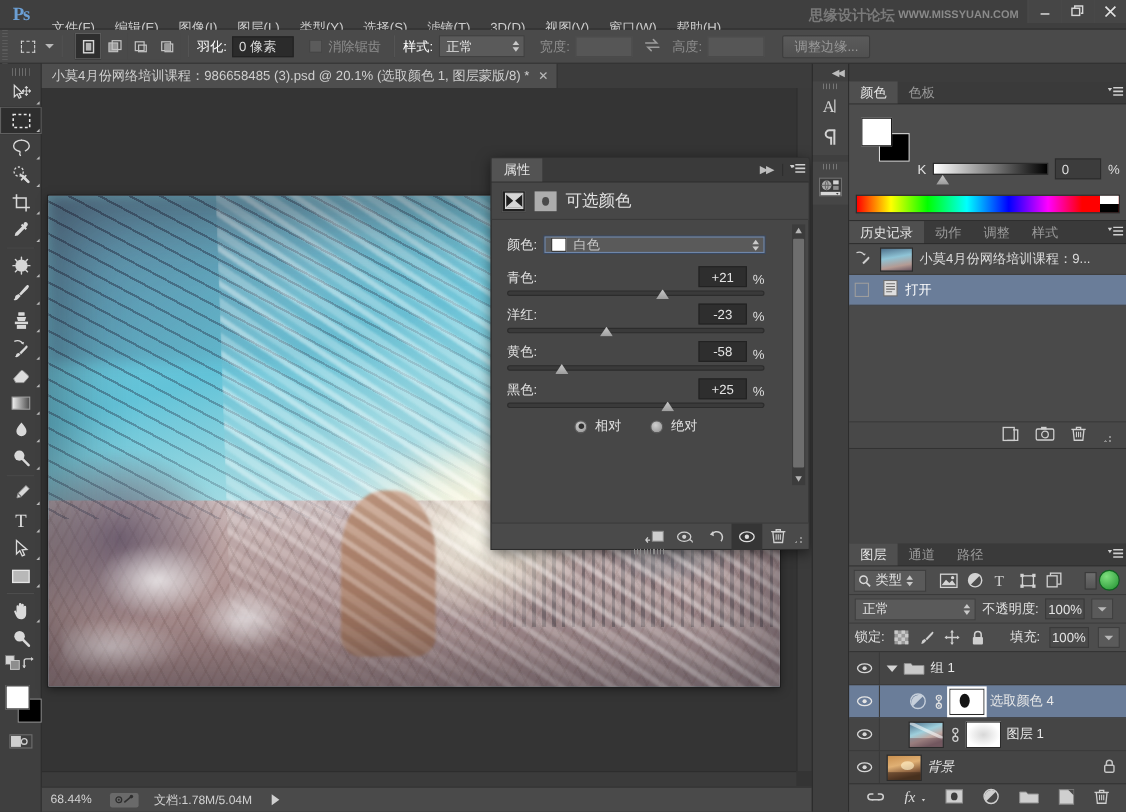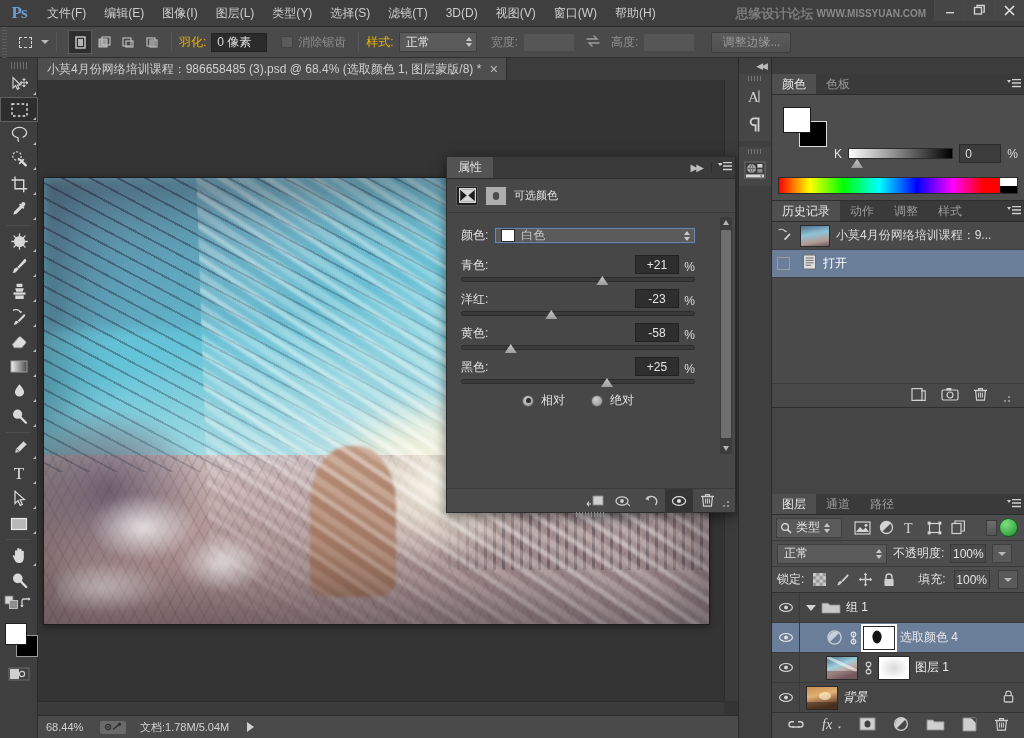--- a/index.html
+++ b/index.html
@@ -21,21 +21,21 @@
     border-bottom: 1px solid #2a2a2a;
     display: flex; align-items: center;
   }
   .ps-logo {
     width: 38px; height: 27px; display: flex; align-items: center; justify-content: center;
     font-weight: bold; font-size: 17px; color: #6b9fd4; letter-spacing: -1px;
     font-family: "Liberation Serif", serif;
   }
   .menu-items { display: flex; align-items: center; height: 27px; }
   .menu-item {
-    padding: 0 9px; height: 27px; line-height: 27px; font-size: 12px; color: #cdcdcd;
+    padding: 12px 9px; height: 27px; line-height: 27px; font-size: 12px; color: #cdcdcd;
     white-space: nowrap; cursor: default;
   }
   .titlebar-right {
     position: absolute; right: 0; top: 0; height: 27px; display: flex; align-items: stretch;
   }
   .watermark {
     display: flex; align-items: center; height: 27px; padding-right: 8px;
     font-size: 11px; color: #6d6d6d; font-weight: bold; letter-spacing: 0px;
     white-space: nowrap;
   }
@@ -72,21 +72,21 @@
   .caret-down {
     width: 0; height: 0; border-left: 4px solid transparent; border-right: 4px solid transparent;
     border-top: 4px solid #b9b9b9; margin-left: 3px;
   }
   .seg-group { display: flex; margin-left: 4px; }
   .seg-btn {
     width: 24px; height: 24px; display: flex; align-items: center; justify-content: center;
     background: #4a4a4a;
   }
   .seg-btn.active { background: #2e2e2e; box-shadow: inset 0 0 0 1px #5d5d5d; }
-  .ob-label { font-size: 12px; color: #eab308; margin-right: 5px; white-space: nowrap; }
+  .ob-label { font-size: 12px; color: #ffffff; margin-right: 5px; white-space: nowrap; }
   .ob-label.dim { color: #8e8e8e; }
   .ob-input {
     background: #2b2b2b; border: 1px solid #222; color: #dcdcdc;
     height: 19px; line-height: 17px; padding: 0 5px; font-size: 12px;
   }
   .ob-input.empty { background: #565656; border-color: #4a4a4a; }
   .ob-select {
     background: #5a5a5a; border: 1px solid #3e3e3e; color: #e3e3e3;
     height: 20px; width: 78px; display: flex; align-items: center;
     padding: 0 4px 0 6px; font-size: 12px; justify-content: space-between;
@@ -261,21 +261,21 @@
     display:flex; align-items:center; justify-content:center; margin-right: 14px;
   }
   .sb-doc { white-space: nowrap; }
   .sb-arrow {
     width: 0; height: 0; border-top: 5px solid transparent; border-bottom: 5px solid transparent;
     border-left: 7px solid #d0d0d0; margin-left: 18px;
   }
 
   
   .props {
-    position: absolute; left: 446px; top: 156px; width: 290px; height: 357px;
+    position: absolute; left: 446px; top: 143px; width: 290px; height: 357px;
     background: #474747; border: 1px solid #2c2c2c;
     box-shadow: 0 3px 12px rgba(0,0,0,.55);
   }
   .panel-tabbar {
     height: 22px; background: #3a3a3a; display: flex; align-items: stretch;
     border-bottom: 1px solid #2c2c2c;
   }
   .panel-tab {
     padding: 0 11px; display: flex; align-items: center; font-size: 12px;
     color: #9b9b9b; background: #3a3a3a;
@@ -286,21 +286,21 @@
     display:flex; align-items:center; padding: 0 6px; color:#bdbdbd; font-size: 10px; letter-spacing:-2px;
   }
   .vbar { width:1px; background:#2e2e2e; margin: 5px 3px; }
   .hamburger { width: 20px; display:flex; align-items:center; justify-content:center; }
   .props-head {
     height: 34px; display: flex; align-items: center; padding: 0 9px; gap: 8px;
     background: #474747; border-bottom: 1px solid #3a3a3a;
   }
   .adj-icon { width: 22px; height: 20px; background: #1f1f1f; display:flex;align-items:center;justify-content:center; border:1px solid #5a5a5a;}
   .mask-icon { width: 20px; height: 18px; background: #adadad; display:flex;align-items:center;justify-content:center; }
-  .props-title { font-size: 11px; color: #e2e2e2; }
+  .props-title { font-size: 15px; color: #e2e2e2; }
   .props-body { position: relative; height: 289px; padding: 14px 18px 0 14px; }
   .props-scroll {
     position:absolute; right: 3px; top: 4px; bottom: 48px; width: 12px; background:#3c3c3c;
   }
   .props-scroll .thumb { position:absolute; left:1px; right:1px; top: 13px; bottom: 16px; background:#6e6e6e; border-radius:1px;}
   .props-scroll .ar { position:absolute; left:3px; width:0;height:0;border-left:3px solid transparent;border-right:3px solid transparent; }
   .props-scroll .ar.up { top:3px; border-bottom:5px solid #b5b5b5; }
   .props-scroll .ar.dn { bottom:3px; border-top:5px solid #b5b5b5; }
 
   .row-color { display: flex; align-items: center; gap: 7px; margin-bottom: 11px; }
@@ -815,21 +815,21 @@
       <svg width="22" height="14" viewBox="0 0 22 14">
           <rect x="1" y="1" width="20" height="12" fill="none" stroke="#6f6f6f" stroke-width="1"></rect>
           <rect x="2" y="2" width="9" height="10" fill="#cfcfcf"></rect>
           <circle cx="14" cy="7" r="2.6" fill="none" stroke="#cfcfcf" stroke-width="1.2"></circle>
         </svg>
     </div>
   </div>
 
   <div class="doc-tabbar">
     <div class="doc-tab">
-      <span>小莫4月份网络培训课程：986658485 (3).psd @ 68.4% (选取颜色 1, 图层蒙版/8) *</span>
+      <span>小莫4月份网络培训课程：986658485 (3).psd @ 20.1% (选取颜色 1, 图层蒙版/8) *</span>
       <span class="closex">✕</span>
     </div>
   </div>
 
   <div class="canvas-area">
     <div class="artboard">
       <div class="photo">
         <div class="sky"></div>
         <div class="sky-top-dark"></div>
         <div class="ground"></div>

